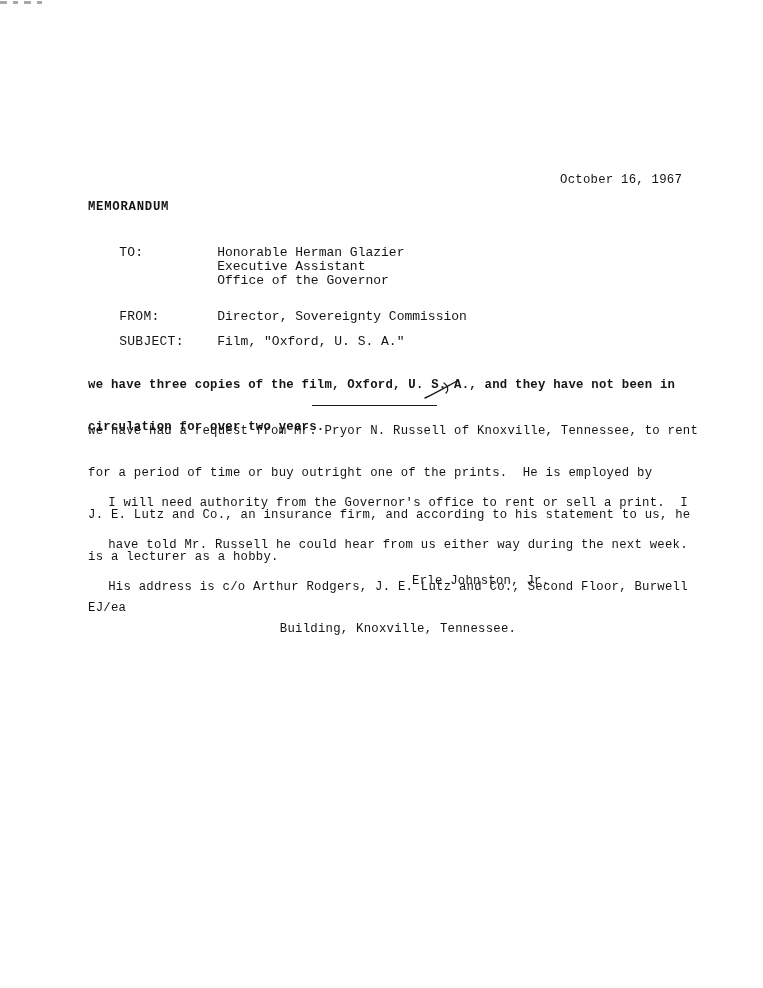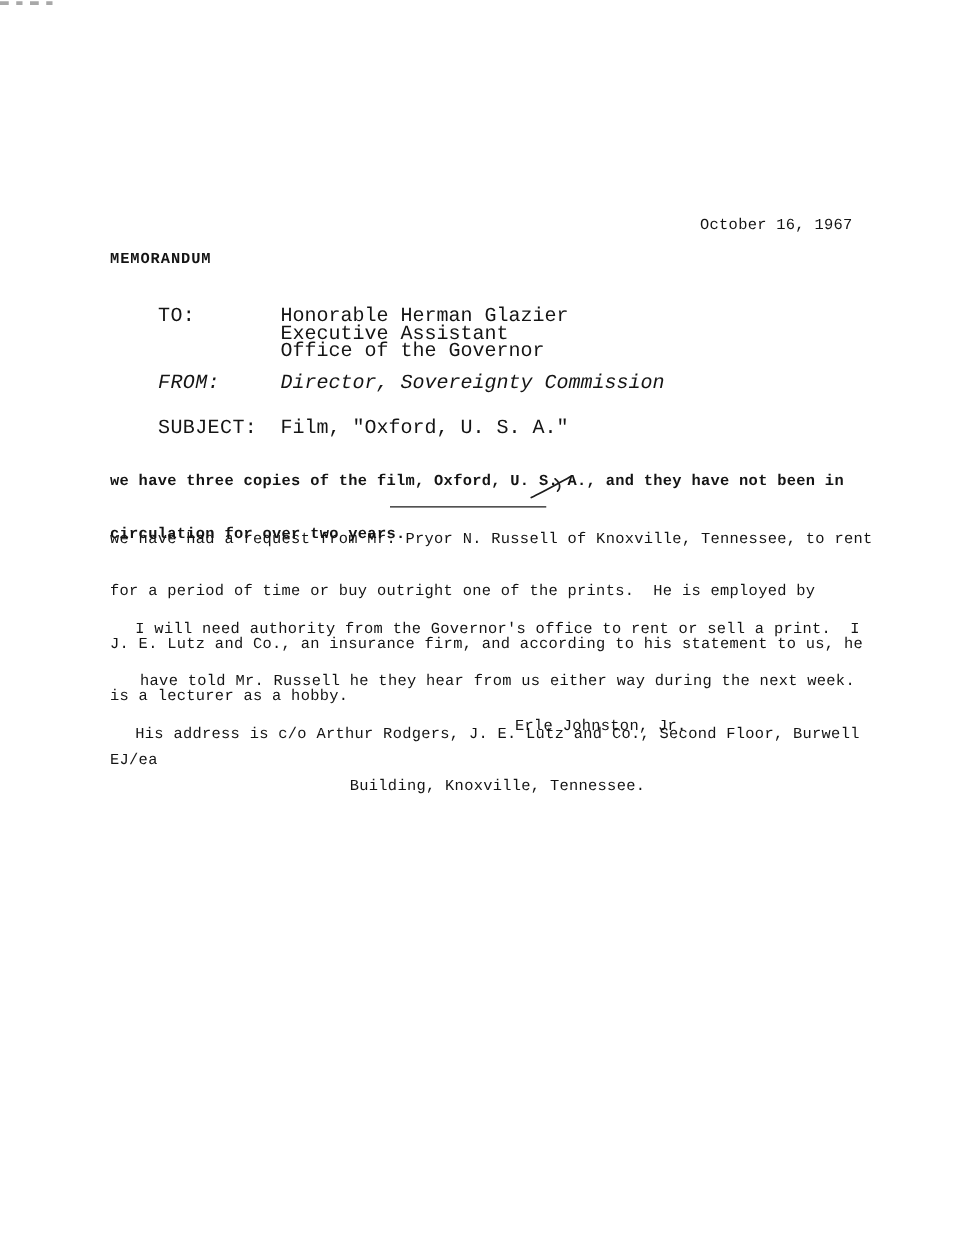--- a/index.html
+++ b/index.html
@@ -56,40 +56,40 @@
   .memo-heading {
     left: 88px;
     top: 200px;
     font-weight: 700;
     letter-spacing: 0.06em;
   }
 
   .field-row {
     position: absolute;
     left: 88px;
-    font-size: 16px;
+    font-size: 13px;
     line-height: 14px;
     white-space: pre;
   }
   .field-row .label {
     display: inline-block;
     width: 98px;
     letter-spacing: 0.02em;
   }
   .field-row .value-stack {
     display: inline-block;
     vertical-align: top;
   }
   .field-row .value-stack span {
     display: block;
     white-space: pre;
   }
 
   .row-to      { top: 232px; }
-  .row-from    { top: 285px; font-style: italic; }
+  .row-from    { top: 296px; }
   .row-subject { top: 321px; }
 
   .para {
     left: 88px;
     width: 620px;
   }
   .para span { display: block; white-space: pre; }
 
   .para-1 { top: 350px; font-weight: bold; }
   .para-2 { top: 396px; }
@@ -170,21 +170,21 @@
 
   <div class="hand-caret">
     <svg width="46" height="22" viewBox="0 0 46 22" fill="none" xmlns="http://www.w3.org/2000/svg">
       <path d="M1 19 C 10 15, 22 8, 33 2" stroke="#1d1d1d" stroke-width="1.4" stroke-linecap="round"></path>
       <path d="M20 4 C 24 7, 25 11, 22 14" stroke="#1d1d1d" stroke-width="1.3" stroke-linecap="round"></path>
     </svg>
   </div>
 
   <div class="txt para para-3">
     <span>I will need authority from the Governor's office to rent or sell a print.  I</span>
-    <span>have told Mr. Russell he they hear from us either way during the next week.</span>
+    <span>have told Mr. Russell he could hear from us either way during the next week.</span>
     <span>His address is c/o Arthur Rodgers, J. E. Lutz and Co., Second Floor, Burwell</span>
     <span>Building, Knoxville, Tennessee.</span>
   </div>
 
   <div class="txt signature">Erle Johnston, Jr.</div>
 
   <div class="txt initials">EJ/ea</div>
 
   <div class="archive-number">
     <svg width="180" height="50" viewBox="0 0 180 50" fill="none" xmlns="http://www.w3.org/2000/svg">

